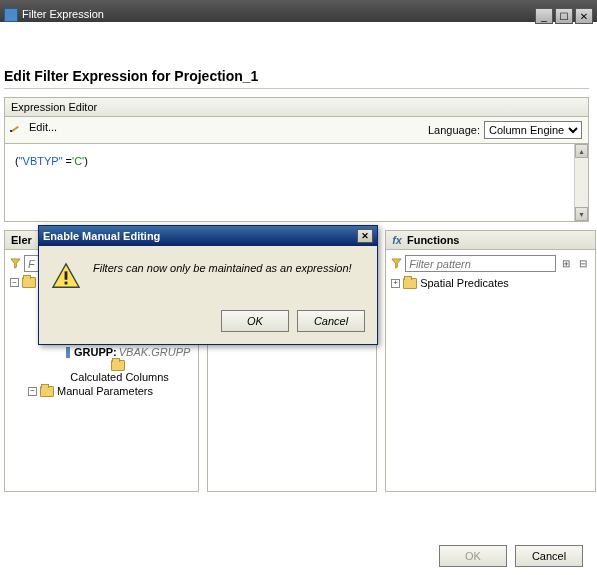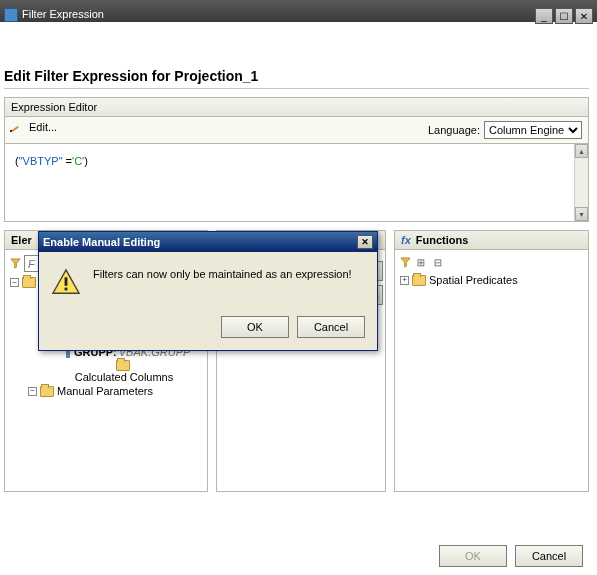--- a/index.html
+++ b/index.html
@@ -49,24 +49,24 @@
 .folder { width:14px; height:11px; display:inline-block; background:#f2d16b; border:1px solid #b8923a; border-radius:1px; margin-right:3px; position:relative;}
 .folder::before{content:"";position:absolute;top:-3px;left:0;width:6px;height:3px;background:#f2d16b;border:1px solid #b8923a;border-bottom:none;}
 .colicon { width:4px; height:11px; display:inline-block; border-left:2px solid #5a8ac0; border-right:2px solid #5a8ac0; margin-right:4px; margin-left:2px;}
 .pricon { width:10px; height:10px; display:inline-block; border:1px solid #cca030; border-radius:50%; margin-right:3px; position:relative;}
 .pricon::after{content:"";position:absolute;left:3px;top:-1px;width:2px;height:11px;background:#cca030;}
 .pname { font-weight:bold; } .psrc { font-style:italic; color:#777; margin-left:2px;}
 
 .opgrid { padding:8px 4px; display:grid; grid-template-columns: repeat(4,38px); gap:4px; justify-content:center;}
 .opbtn { height:20px; border:1px solid #8a8a8a; background:linear-gradient(#f4f4ee,#dedecf); display:flex; align-items:center; justify-content:center; font-size:11px; cursor:pointer;}
 
-.dialog { position:absolute; top:231px; left:38px; width:340px; background:#ece9d8; border:1px solid #0a246a; box-shadow:2px 2px 6px rgba(0,0,0,0.4); }
+.dialog { position:absolute; top:225px; left:38px; width:340px; background:#ece9d8; border:1px solid #0a246a; box-shadow:2px 2px 6px rgba(0,0,0,0.4); }
 .dlgTitle { height:20px; background:linear-gradient(#3a6ea5,#0a246a); color:#fff; display:flex; align-items:center; padding:0 4px; font-weight:bold; }
 .dlgTitle .close { margin-left:auto; width:16px; height:14px; background:linear-gradient(#e8e8e0,#c8c8b8); border:1px solid #555; color:#000; display:flex; align-items:center; justify-content:center; font-size:9px; cursor:pointer;}
-.dlgBody { padding:16px 12px 12px 12px; }
+.dlgBody { padding:16px 12px 12px 12px;font-style:italic; }
 .dlgMsgRow { display:flex; align-items:flex-start; gap:12px; margin-bottom:20px; }
 .warnicon { width:30px; height:28px; position:relative; flex-shrink:0; }
 .warnicon svg { width:30px; height:28px; }
 .dlgBtns { display:flex; justify-content:flex-end; gap:8px; }
 .btn { min-width:68px; height:22px; border:1px solid #7a7a7a; background:linear-gradient(#f8f8f2,#e2e2d6); display:flex; align-items:center; justify-content:center; cursor:pointer; padding:0 8px;}
 .btn.disabled { color:#9a9a90; cursor:default; }
 .footer { position:absolute; bottom:8px; right:14px; display:flex; gap:8px; }
 hr.sep { border:none; border-top:1px solid #c8c8b8; margin:4px 0 8px 0;}
 </style>
 </head>
@@ -179,20 +179,21 @@
 
     <div class="col col3">
       <div class="secHead fx">
           <span>Functions</span>
         </div>
       <div class="secBody">
         <div class="filterbar">
           <span class="fnicon"><svg viewBox="0 0 12 12">
                 <path d="M1 1h10L7 6v4l-2 1V6z" fill="#e8c040" stroke="#a07820" stroke-width="0.8"></path>
               </svg></span>
+          <input placeholder="Filter pattern" style="">
           <span class="tinybtn">⊞</span>
           <span class="tinybtn">⊟</span>
 
         </div>
         <div class="tree" id="fntree">
             <div class="trow">
               <span class="twist">+</span>
               <span class="folder"></span>
               <span>Spatial Predicates</span>
             </div>

